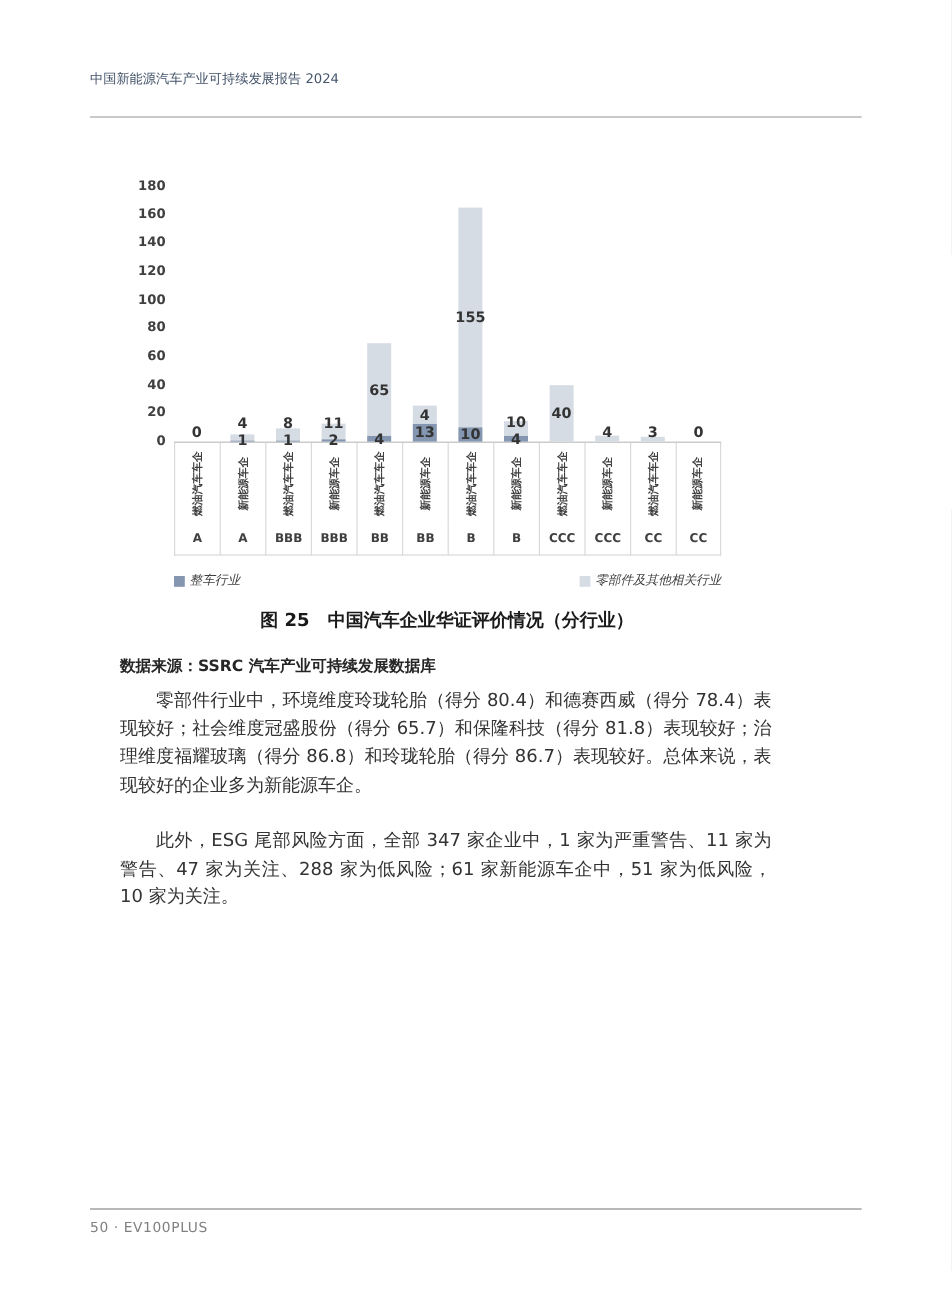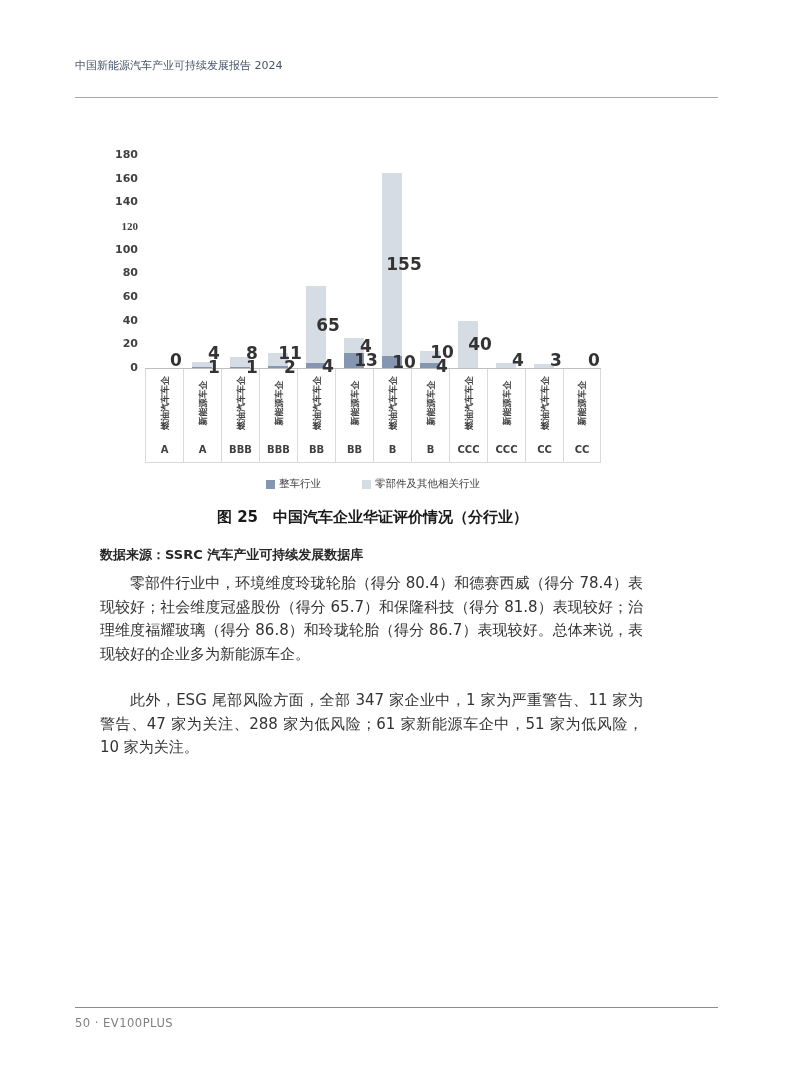--- a/index.html
+++ b/index.html
@@ -26,22 +26,22 @@
     position:absolute;left:0;width:30px;text-align:right;
     font-size:11px;font-weight:600;color:#404040;line-height:14px;
   }
   .plot{
     position:absolute;left:37px;top:8px;width:456px;height:213px;
     border-bottom:1px solid #bfbfbf;
   }
   .chart-col{position:absolute;bottom:0;height:100%;width:38px;}
   .bar{position:absolute;left:9px;width:20px;}
   .bar-label{
-    position:absolute;left:12px;width:100%;text-align:center;
-    font-size:17px;font-weight:600;color:#333;line-height:14px;
+    position:absolute;left:0;width:100%;text-align:center;
+    font-size:12px;font-weight:600;color:#333;line-height:14px;
   }
   .axis-row{position:absolute;left:37px;width:456px;display:flex;}
   .axis-row .cell{
     box-sizing:border-box;width:38px;flex:0 0 38px;
     border-left:1px solid #d9d9d9;position:relative;
   }
   .axis-row .cell:last-child{border-right:1px solid #d9d9d9;}
   .sub-row{top:222px;height:68px;}
   .sub-row .vlabel{
     position:absolute;left:50%;top:50%;
@@ -49,21 +49,21 @@
     white-space:nowrap;font-size:9px;color:#404040;font-weight:600;
   }
   .rating-row{top:290px;height:26px;}
   .rating-row .cell{
     display:flex;align-items:center;justify-content:center;
     font-size:10px;font-weight:700;color:#404040;
     border-bottom:1px solid #d9d9d9;
   }
   .legend{
     position:absolute;left:37px;top:330px;width:456px;
-    display:flex;justify-content:center;gap:41px;
+    display:flex;justify-content:space-between;gap:41px;font-style:italic;
   }
   .legend-item{display:flex;align-items:center;gap:4px;
     font-size:10.5px;color:#404040;}
   .legend-swatch{width:9px;height:9px;display:inline-block;}
   
   .fig-caption{
     position:absolute;left:100px;width:545px;top:508px;
     text-align:center;font-size:15px;font-weight:700;color:#1a1a1a;
   }
   .data-source{
@@ -220,21 +220,21 @@
           <span class="legend-swatch" style="background: rgb(214, 220, 228);"></span>
           <span>零部件及其他相关行业</span>
         </div>
       </div>
   <div class="ytick" style="top: 214px;">0</div>
       <div class="ytick" style="top: 190.333px;">20</div>
       <div class="ytick" style="top: 166.667px;">40</div>
       <div class="ytick" style="top: 143px;">60</div>
       <div class="ytick" style="top: 119.333px;">80</div>
       <div class="ytick" style="top: 95.6667px;">100</div>
-      <div class="ytick" style="top: 72px; font-family: Liberation Serif, serif;">120</div>
+      <div class="ytick" style="top: 72px;">120</div>
       <div class="ytick" style="top: 48.3333px;">140</div>
       <div class="ytick" style="top: 24.6667px;">160</div>
       <div class="ytick" style="top: 1px;">180</div>
     </div>
 
   <div class="fig-caption">图 25　中国汽车企业华证评价情况（分行业）</div>
 
   <div class="data-source">数据来源：SSRC 汽车产业可持续发展数据库</div>
 
   <div class="body-text">

